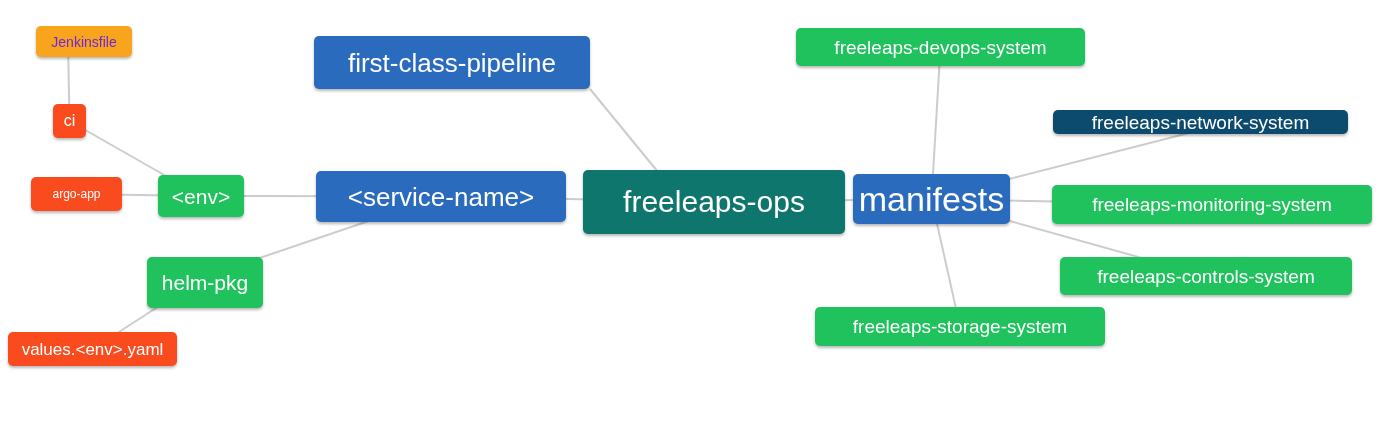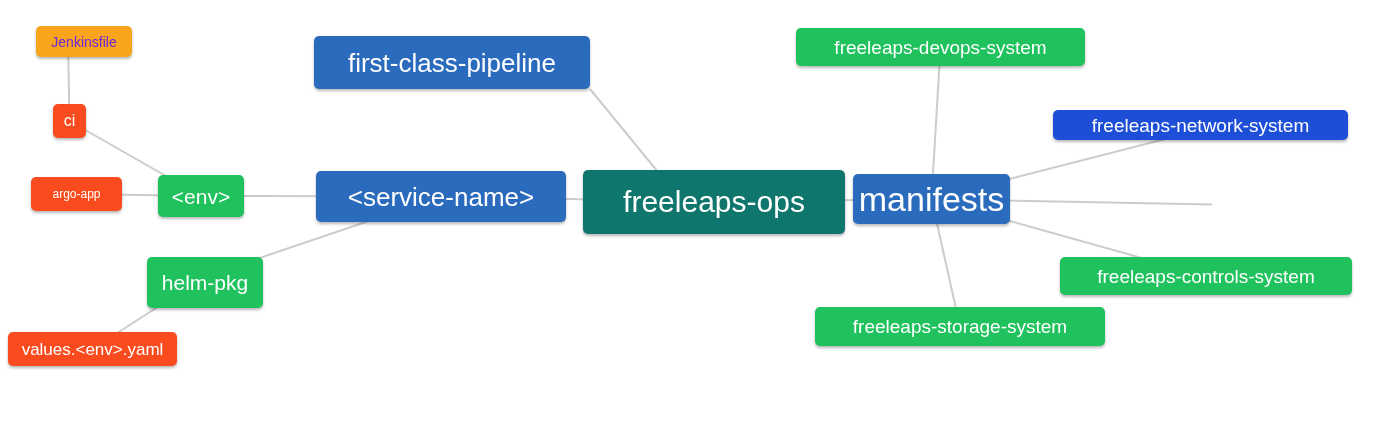--- a/index.html
+++ b/index.html
@@ -63,16 +63,17 @@
     <div class="node" style="left: 53px; top: 104px; width: 33px; height: 34px; font-size: 16px; background: rgb(249, 75, 30); color: rgb(255, 255, 255);">ci</div>
     <div class="node" style="left: 31px; top: 177px; width: 91px; height: 34px; font-size: 12px; background: rgb(249, 75, 30); color: rgb(255, 255, 255);">argo-app</div>
     <div class="node" style="left: 158px; top: 175px; width: 86px; height: 42px; font-size: 21px; background: rgb(32, 194, 93); color: rgb(255, 255, 255);">&lt;env&gt;</div>
     <div class="node" style="left: 147px; top: 257px; width: 116px; height: 51px; font-size: 21px; background: rgb(32, 194, 93); color: rgb(255, 255, 255);">helm-pkg</div>
     <div class="node" style="left: 8px; top: 332px; width: 169px; height: 34px; font-size: 17px; background: rgb(249, 75, 30); color: rgb(255, 255, 255);">values.&lt;env&gt;.yaml</div>
     <div class="node" style="left: 314px; top: 36px; width: 276px; height: 53px; font-size: 26px; background: rgb(43, 107, 189); color: rgb(255, 255, 255);">first-class-pipeline</div>
     <div class="node" style="left: 316px; top: 171px; width: 250px; height: 51px; font-size: 26px; background: rgb(43, 107, 189); color: rgb(255, 255, 255);">&lt;service-name&gt;</div>
     <div class="node" style="left: 583px; top: 170px; width: 262px; height: 64px; font-size: 30px; background: #0f766e; color: rgb(255, 255, 255);">freeleaps-ops</div>
     <div class="node" style="left: 853px; top: 174px; width: 157px; height: 50px; font-size: 34px; background: rgb(43, 107, 189); color: rgb(255, 255, 255);">manifests</div>
     <div class="node" style="left: 796px; top: 28px; width: 289px; height: 38px; font-size: 19px; background: rgb(32, 194, 93); color: rgb(255, 255, 255);">freeleaps-devops-system</div>
-    <div class="node" style="left: 1053px; top: 110px; width: 295px; height: 30px; font-size: 19px; background: #1d4ed8; color: rgb(255, 255, 255);">freeleaps-network-system</div>
+    <div class="node" style="left: 1053px; top: 110px; width: 295px; height: 24px; font-size: 19px; background: #0c4a6e; color: rgb(255, 255, 255);">freeleaps-network-system</div>
+    <div class="node" style="left: 1052px; top: 185px; width: 320px; height: 39px; font-size: 19px; background: rgb(32, 194, 93); color: rgb(255, 255, 255);">freeleaps-monitoring-system</div>
     <div class="node" style="left: 1060px; top: 257px; width: 292px; height: 38px; font-size: 19px; background: rgb(32, 194, 93); color: rgb(255, 255, 255);">freeleaps-controls-system</div>
     <div class="node" style="left: 815px; top: 307px; width: 290px; height: 39px; font-size: 19px; background: rgb(32, 194, 93); color: rgb(255, 255, 255);">freeleaps-storage-system</div>
   </div>
 
 </body></html>

